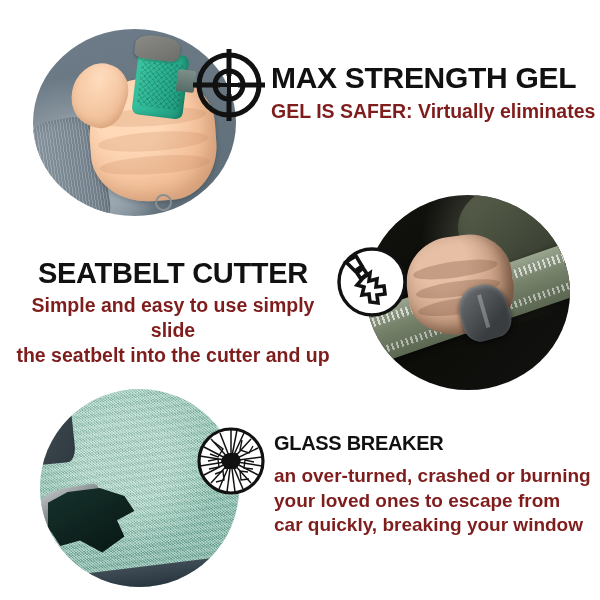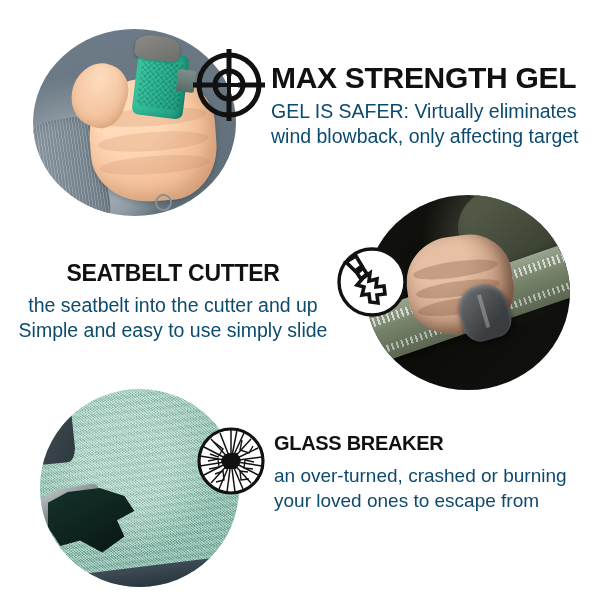--- a/index.html
+++ b/index.html
@@ -116,26 +116,26 @@
   .badge{position:absolute;}
   .badge svg{display:block;}
 
   
   .txt{position:absolute;}
   .head{
     font-weight:bold;color:#111;letter-spacing:-.3px;
     font-size:30px;line-height:32px;white-space:nowrap;
   }
   .body{
-    color:#0c4a6e;font-size:19.5px;line-height:25px;font-weight:400;
+    color:#7f1d1d;font-size:19.5px;line-height:25px;font-weight:700;
   }
   .t-gel{left:271px;top:62px;width:326px;}
   .t-gel .body{margin-top:5px;}
   .t-belt{left:8px;top:257px;width:330px;text-align:center;}
-  .t-belt .head{font-size:23px;}
+  .t-belt .head{font-size:29px;}
   .t-belt .body{margin-top:4px;}
   .t-glass{left:274px;top:427px;width:322px;}
   .t-glass .head{font-size:20px;}
   .t-glass .body{margin-top:5px;font-size:19px;line-height:24.5px;}
 </style>
 </head>
 <body>
 
 <div class="sheet">
 
@@ -163,21 +163,20 @@
       <line x1="48" y1="39" x2="75" y2="39" stroke="#111" stroke-width="5"></line>
       <line x1="39" y1="25" x2="39" y2="53" stroke="#111" stroke-width="4"></line>
       <line x1="25" y1="39" x2="53" y2="39" stroke="#111" stroke-width="4"></line>
     </svg>
   </div>
 
   <div class="txt t-gel">
     <div class="head">MAX STRENGTH GEL</div>
     <div class="body">
       <div>GEL IS SAFER: Virtually eliminates</div>
-      <div>wind blowback, only affecting target</div>
     </div>
   </div>
 
   <div class="photo photo-belt">
     <div class="shoulder"></div>
     <div class="belt"></div>
     <div class="hand2">
       <div class="fgr f1"></div>
       <div class="fgr f2"></div>
       <div class="fgr f3"></div>
@@ -193,22 +192,22 @@
         <path d="M21 27 L27 22 L31 28 L25 33 Z"></path>
         <path d="M27 32 L34 27 L33 35 L41 33 L40 41 L48 40 L49 48
                  L41 49 L42 57 L34 56 L33 48 L26 49 L28 41 L21 39 Z"></path>
       </g>
     </svg>
   </div>
 
   <div class="txt t-belt">
     <div class="head">SEATBELT CUTTER</div>
     <div class="body">
+      <div>Simple and easy to use simply slide</div>
       <div>the seatbelt into the cutter and up</div>
-      <div>Simple and easy to use simply slide</div>
     </div>
   </div>
 
   <div class="photo photo-glass">
     <div class="frit"></div>
     <div class="pillar"></div>
     <div class="chrome"></div>
     <div class="hole"></div>
     <div class="sill"></div>
   </div>
@@ -249,16 +248,17 @@
       <ellipse cx="35" cy="35" rx="9.5" ry="8" fill="#111"></ellipse>
       <path d="M30 28 L41 27 L45 34 L40 43 L29 43 L25 35 Z" fill="#111"></path>
     </svg>
   </div>
 
   <div class="txt t-glass">
     <div class="head">GLASS BREAKER</div>
     <div class="body">
       <div>an over-turned, crashed or burning</div>
       <div>your loved ones to escape from</div>
+      <div>car quickly, breaking your window</div>
     </div>
   </div>
 
 </div>
 
 </body></html>

